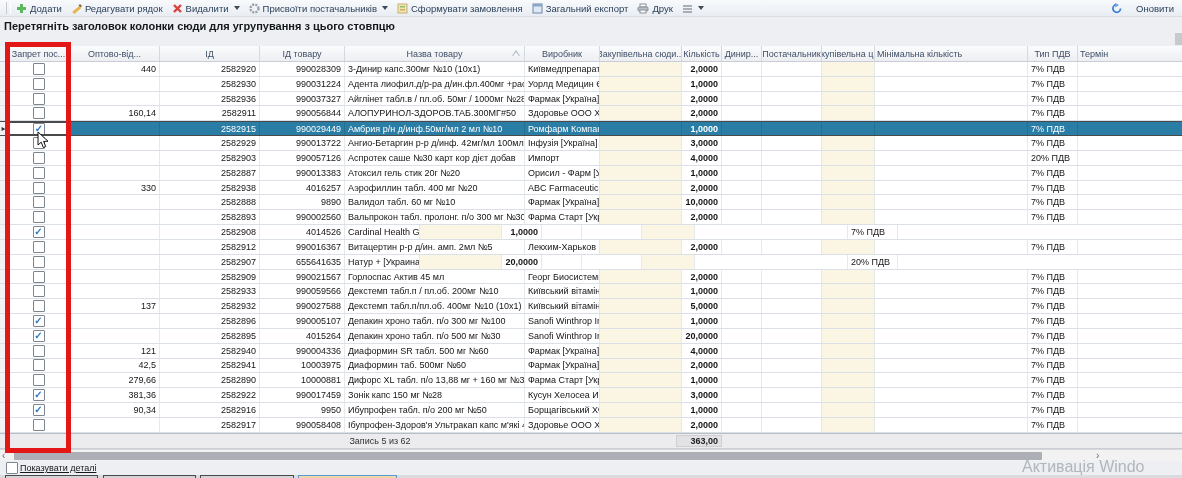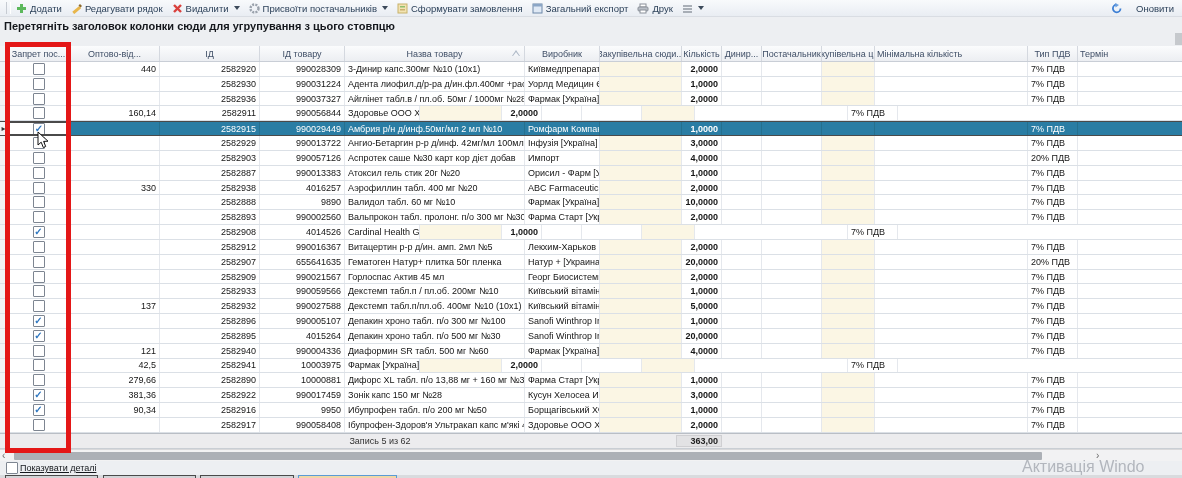--- a/index.html
+++ b/index.html
@@ -283,20 +283,21 @@
     <div class="td c-term"></div>
   </div>
       <div class="tr">
     <div class="td c-ind" style="padding:0;justify-content:center;"></div>
     <div class="td c-chk">
           <span class="cb"></span>
         </div>
     <div class="td c-opt num">160,14</div>
     <div class="td c-id num">2582911</div>
     <div class="td c-pid num">990056844</div>
+    <div class="td c-name">АЛОПУРИНОЛ-ЗДОРОВ.ТАБ.300МГ#50</div>
     <div class="td c-mfr">Здоровье ООО Харьков [Ук...</div>
     <div class="td c-p1 beige"></div>
     <div class="td c-qty num bold">2,0000</div>
     <div class="td c-stk"></div>
     <div class="td c-sup"></div>
     <div class="td c-p2 beige"></div>
     <div class="td c-min"></div>
     <div class="td c-vat">7% ПДВ</div>
     <div class="td c-term"></div>
   </div>
@@ -471,21 +472,20 @@
     <div class="td c-term"></div>
   </div>
       <div class="tr">
     <div class="td c-ind" style="padding:0;justify-content:center;"></div>
     <div class="td c-chk">
           <span class="cb"></span>
         </div>
     <div class="td c-opt num"></div>
     <div class="td c-id num">2582907</div>
     <div class="td c-pid num">655641635</div>
-    <div class="td c-name">Гематоген Натур+ плитка 50г пленка</div>
     <div class="td c-mfr">Натур + [Украина]</div>
     <div class="td c-p1 beige"></div>
     <div class="td c-qty num bold">20,0000</div>
     <div class="td c-stk"></div>
     <div class="td c-sup"></div>
     <div class="td c-p2 beige"></div>
     <div class="td c-min"></div>
     <div class="td c-vat">20% ПДВ</div>
     <div class="td c-term"></div>
   </div>
@@ -604,20 +604,21 @@
     <div class="td c-term"></div>
   </div>
       <div class="tr">
     <div class="td c-ind" style="padding:0;justify-content:center;"></div>
     <div class="td c-chk">
           <span class="cb"></span>
         </div>
     <div class="td c-opt num">42,5</div>
     <div class="td c-id num">2582941</div>
     <div class="td c-pid num">10003975</div>
+    <div class="td c-name">Диаформин таб. 500мг №60</div>
     <div class="td c-mfr">Фармак [Україна]</div>
     <div class="td c-p1 beige"></div>
     <div class="td c-qty num bold">2,0000</div>
     <div class="td c-stk"></div>
     <div class="td c-sup"></div>
     <div class="td c-p2 beige"></div>
     <div class="td c-min"></div>
     <div class="td c-vat">7% ПДВ</div>
     <div class="td c-term"></div>
   </div>

